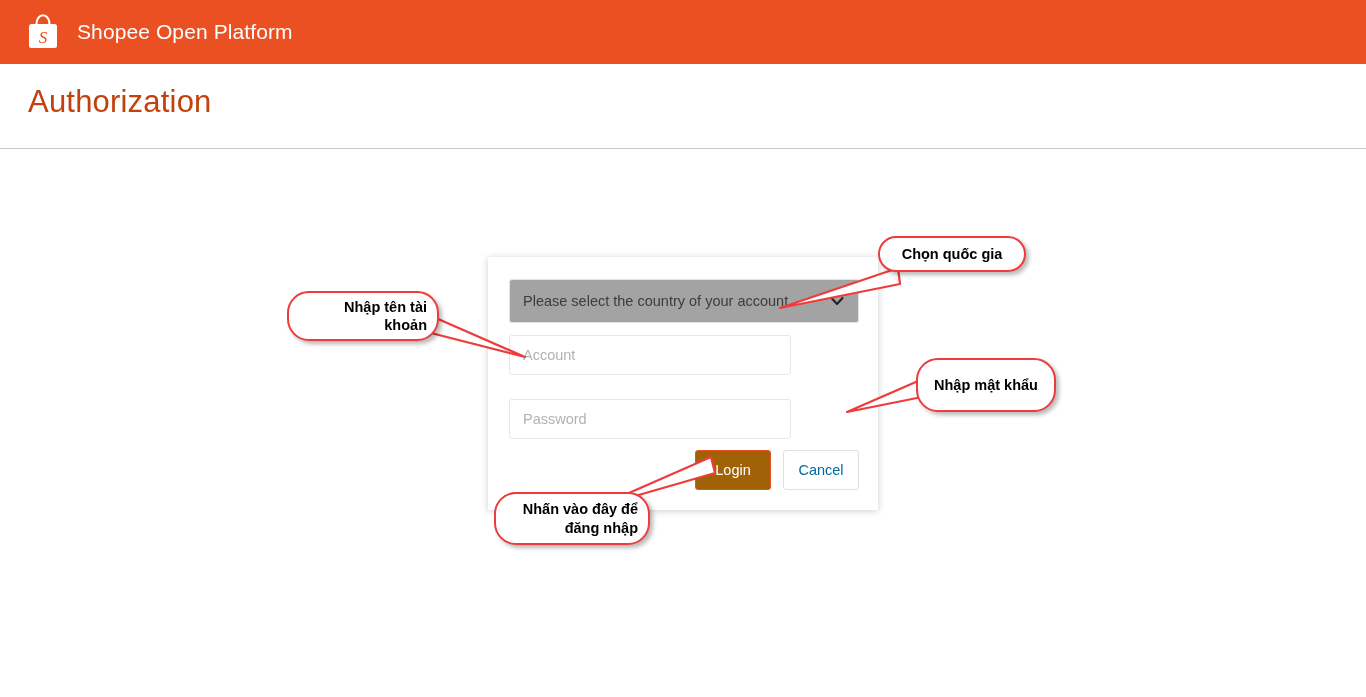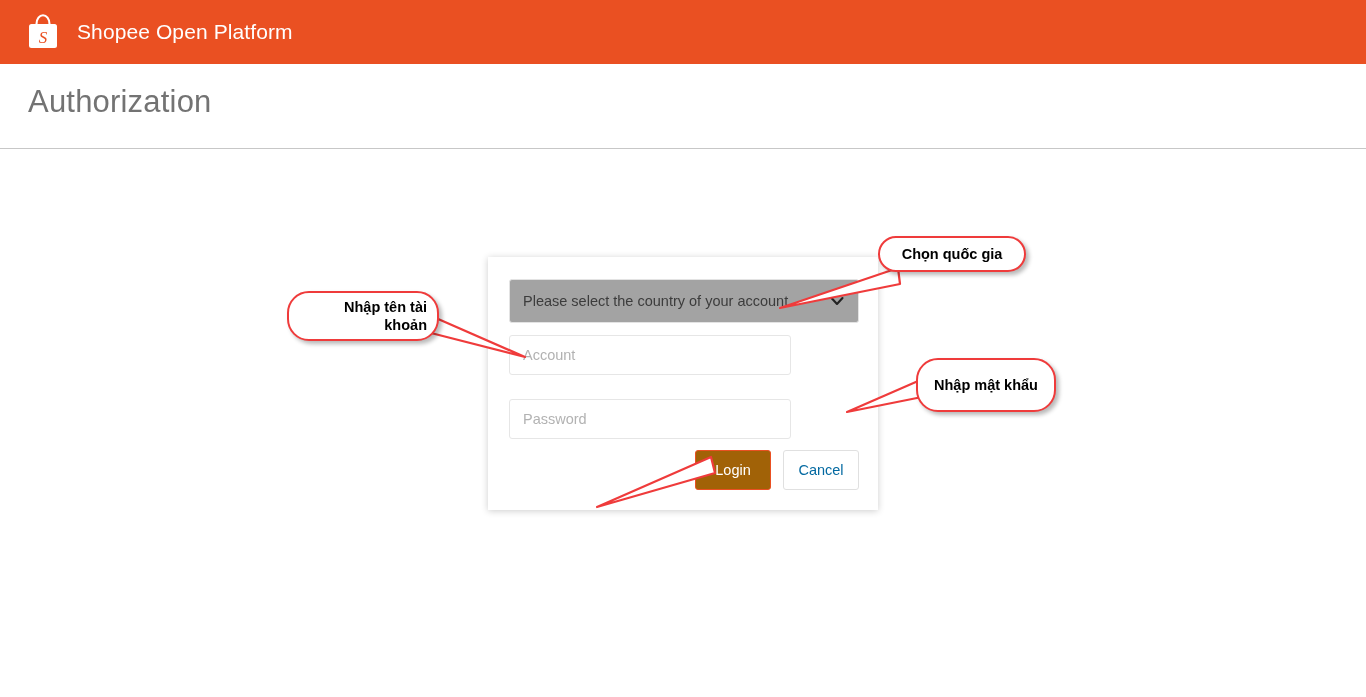--- a/index.html
+++ b/index.html
@@ -32,21 +32,21 @@
 
   
   .page-head {
     position: absolute; left: 0; top: 64px;
     width: 1366px; height: 85px;
     border-bottom: 1px solid #c7c7c7;
     background: #fff;
   }
   .page-title {
     position: absolute; left: 28px; top: 20px;
-    color: #737373;
+    color: #c2410c;
     font-size: 31px;
     font-weight: 400;
     letter-spacing: .2px;
   }
 
   
   .login-card {
     position: absolute;
     left: 488px; top: 257px;
     width: 390px; height: 253px;
@@ -183,14 +183,15 @@
     </div>
 
   </div>
 
   <div class="callout" id="callout-country">Chọn quốc gia</div>
 
   <div class="callout" id="callout-account">Nhập tên tài khoản</div>
 
   <div class="callout" id="callout-password">Nhập mật khẩu</div>
 
+  <div class="callout" id="callout-login">Nhấn vào đây để đăng nhập</div>
 
 </div>
 
 </body></html>

